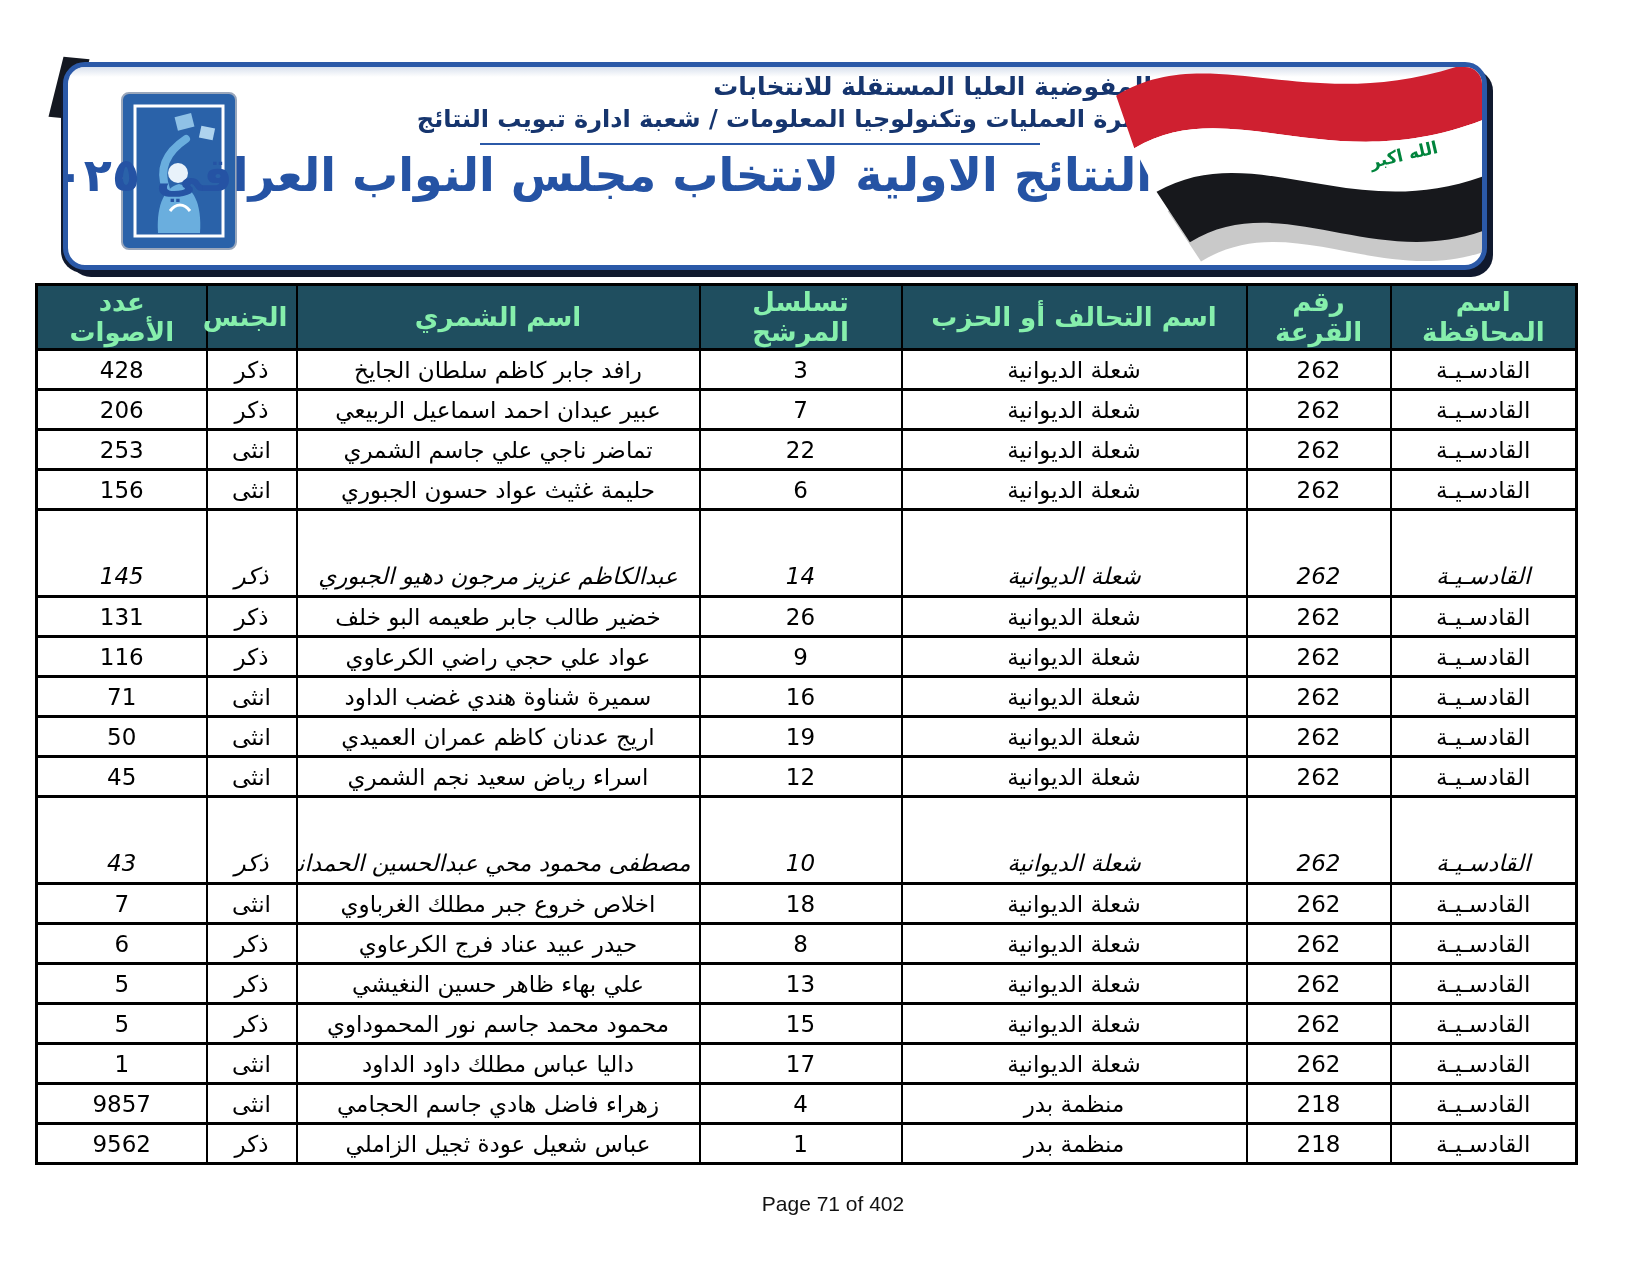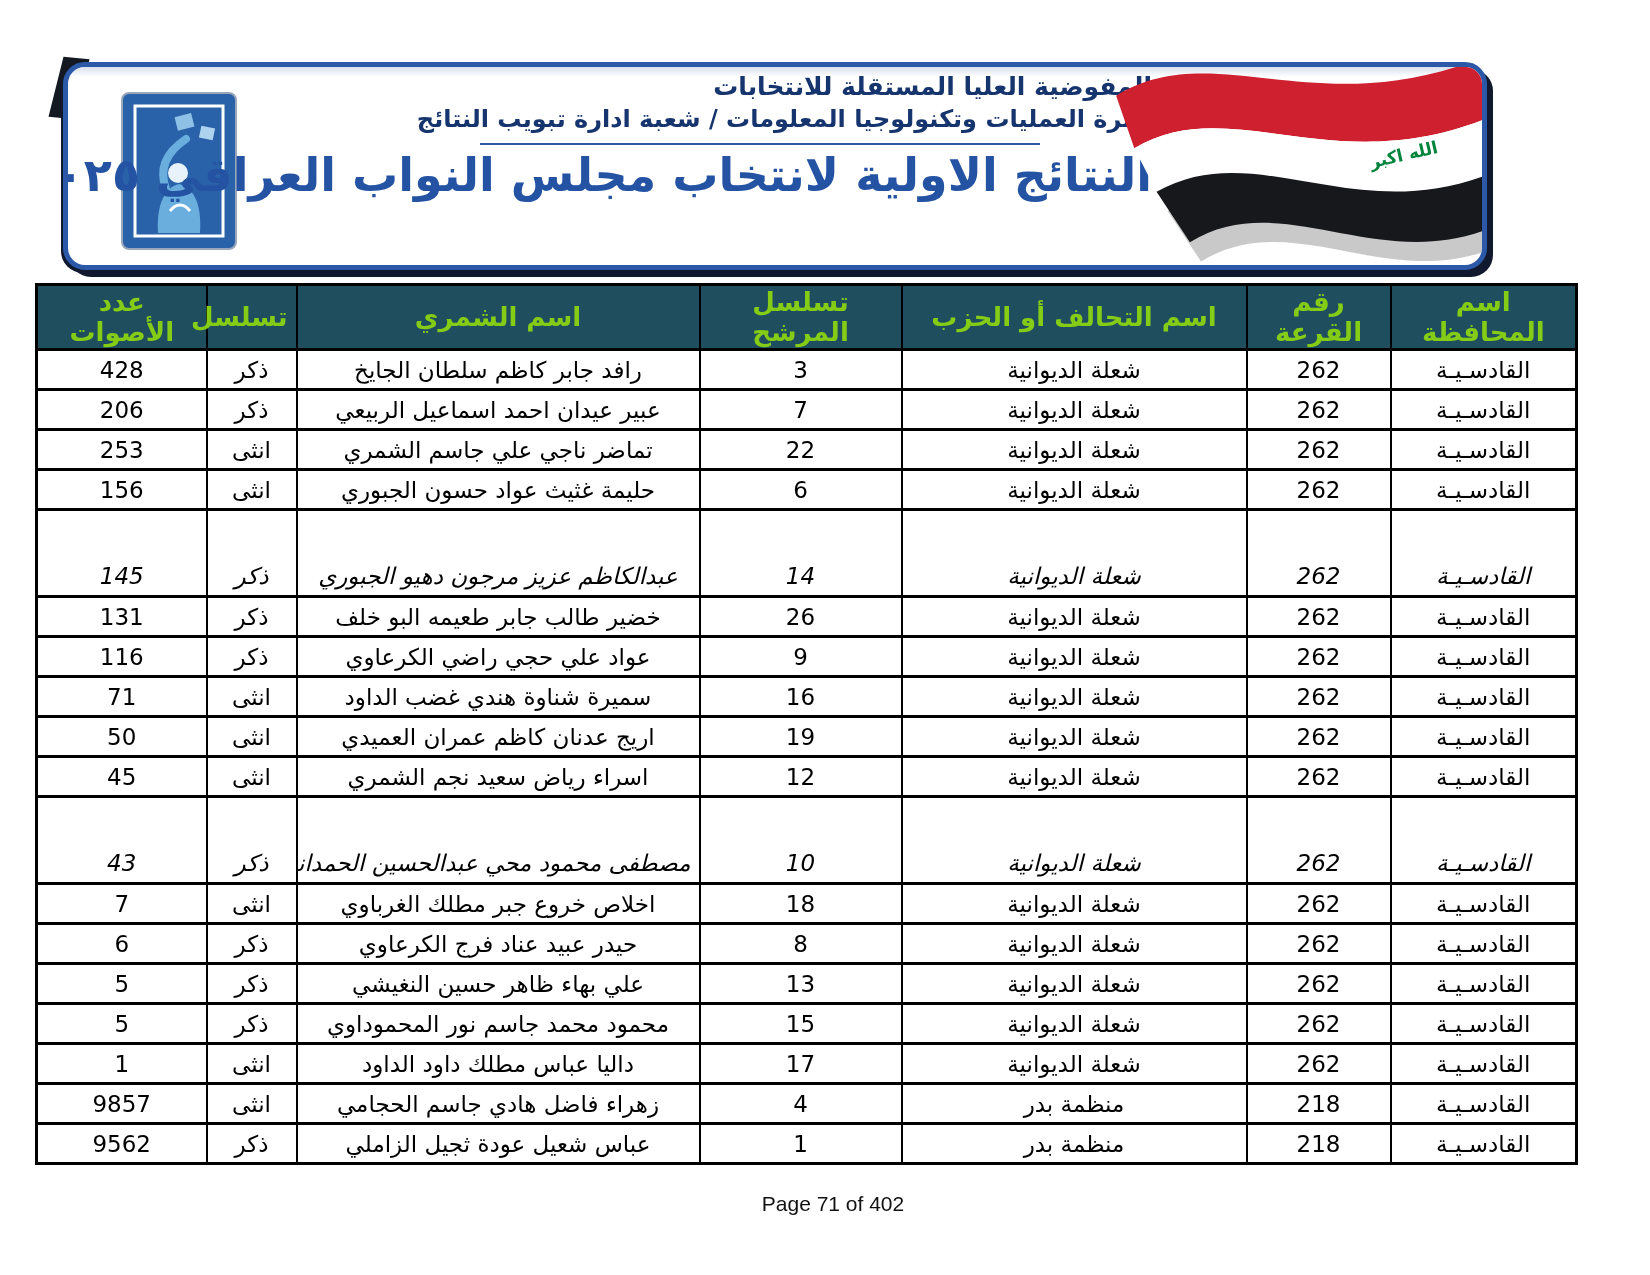--- a/index.html
+++ b/index.html
@@ -42,21 +42,21 @@
     background:#fff;
   }
   table.results,table.results th,table.results td{
     border:2px solid #000;
   }
   table.results th,table.results td{
     border-top-width:3px;border-bottom-width:3px;
   }
   table.results{border-width:3px;}
   th{
-    background:#1f4e5f;color:#84cc16;font-size:26px;font-weight:bold;
+    background:#1f4e5f;color:#86efac;font-size:26px;font-weight:bold;
     height:38px;padding:1px 8px;vertical-align:middle;
   }
   td{
     font-size:23px;color:#000;text-align:center;vertical-align:middle;
     height:35px;padding:1px 8px;overflow:hidden;white-space:nowrap;
   }
   tr.tall td{height:77px;vertical-align:bottom;padding-bottom:6px;font-style:italic;}
   col.c-gov{width:186px;} col.c-lot{width:144px;} col.c-party{width:345px;}
   col.c-seq{width:202px;} col.c-name{width:403px;} col.c-gen{width:90px;}
   col.c-votes{width:170px;}
@@ -111,21 +111,21 @@
       <col class="c-gen">
       <col class="c-votes">
   </colgroup>
   <thead>
     <tr>
         <th>اسم المحافظة</th>
         <th>رقم القرعة</th>
         <th>اسم التحالف أو الحزب</th>
         <th>تسلسل المرشح</th>
         <th>اسم الشمري</th>
-        <th>تسلسل</th>
+        <th>الجنس</th>
         <th>عدد الأصوات</th>
       </tr>
   </thead>
   <tbody>
       <tr>
         <td>القادسـيـة</td>
         <td>262</td>
         <td>شعلة الديوانية</td>
         <td>3</td>
         <td>رافد جابر كاظم سلطان الجايخ</td>

